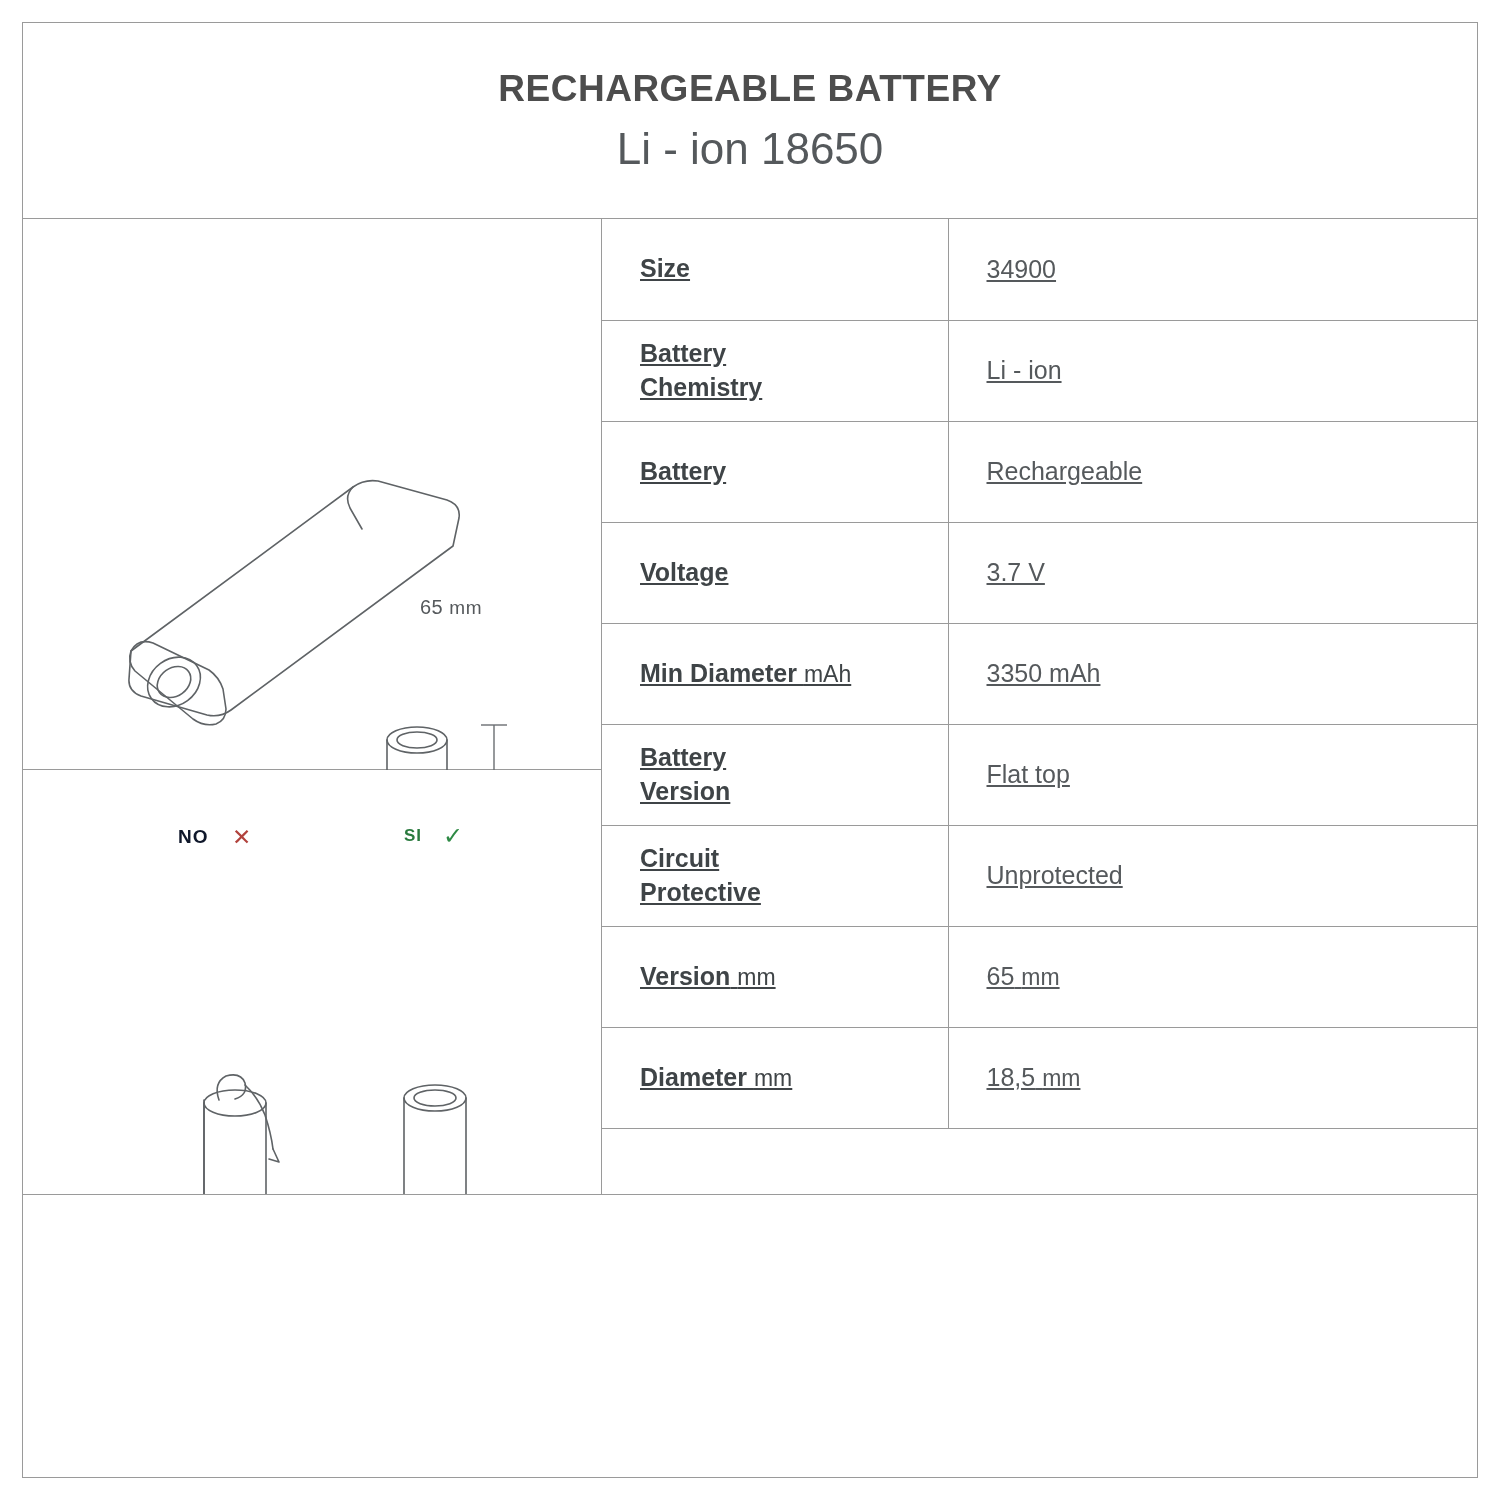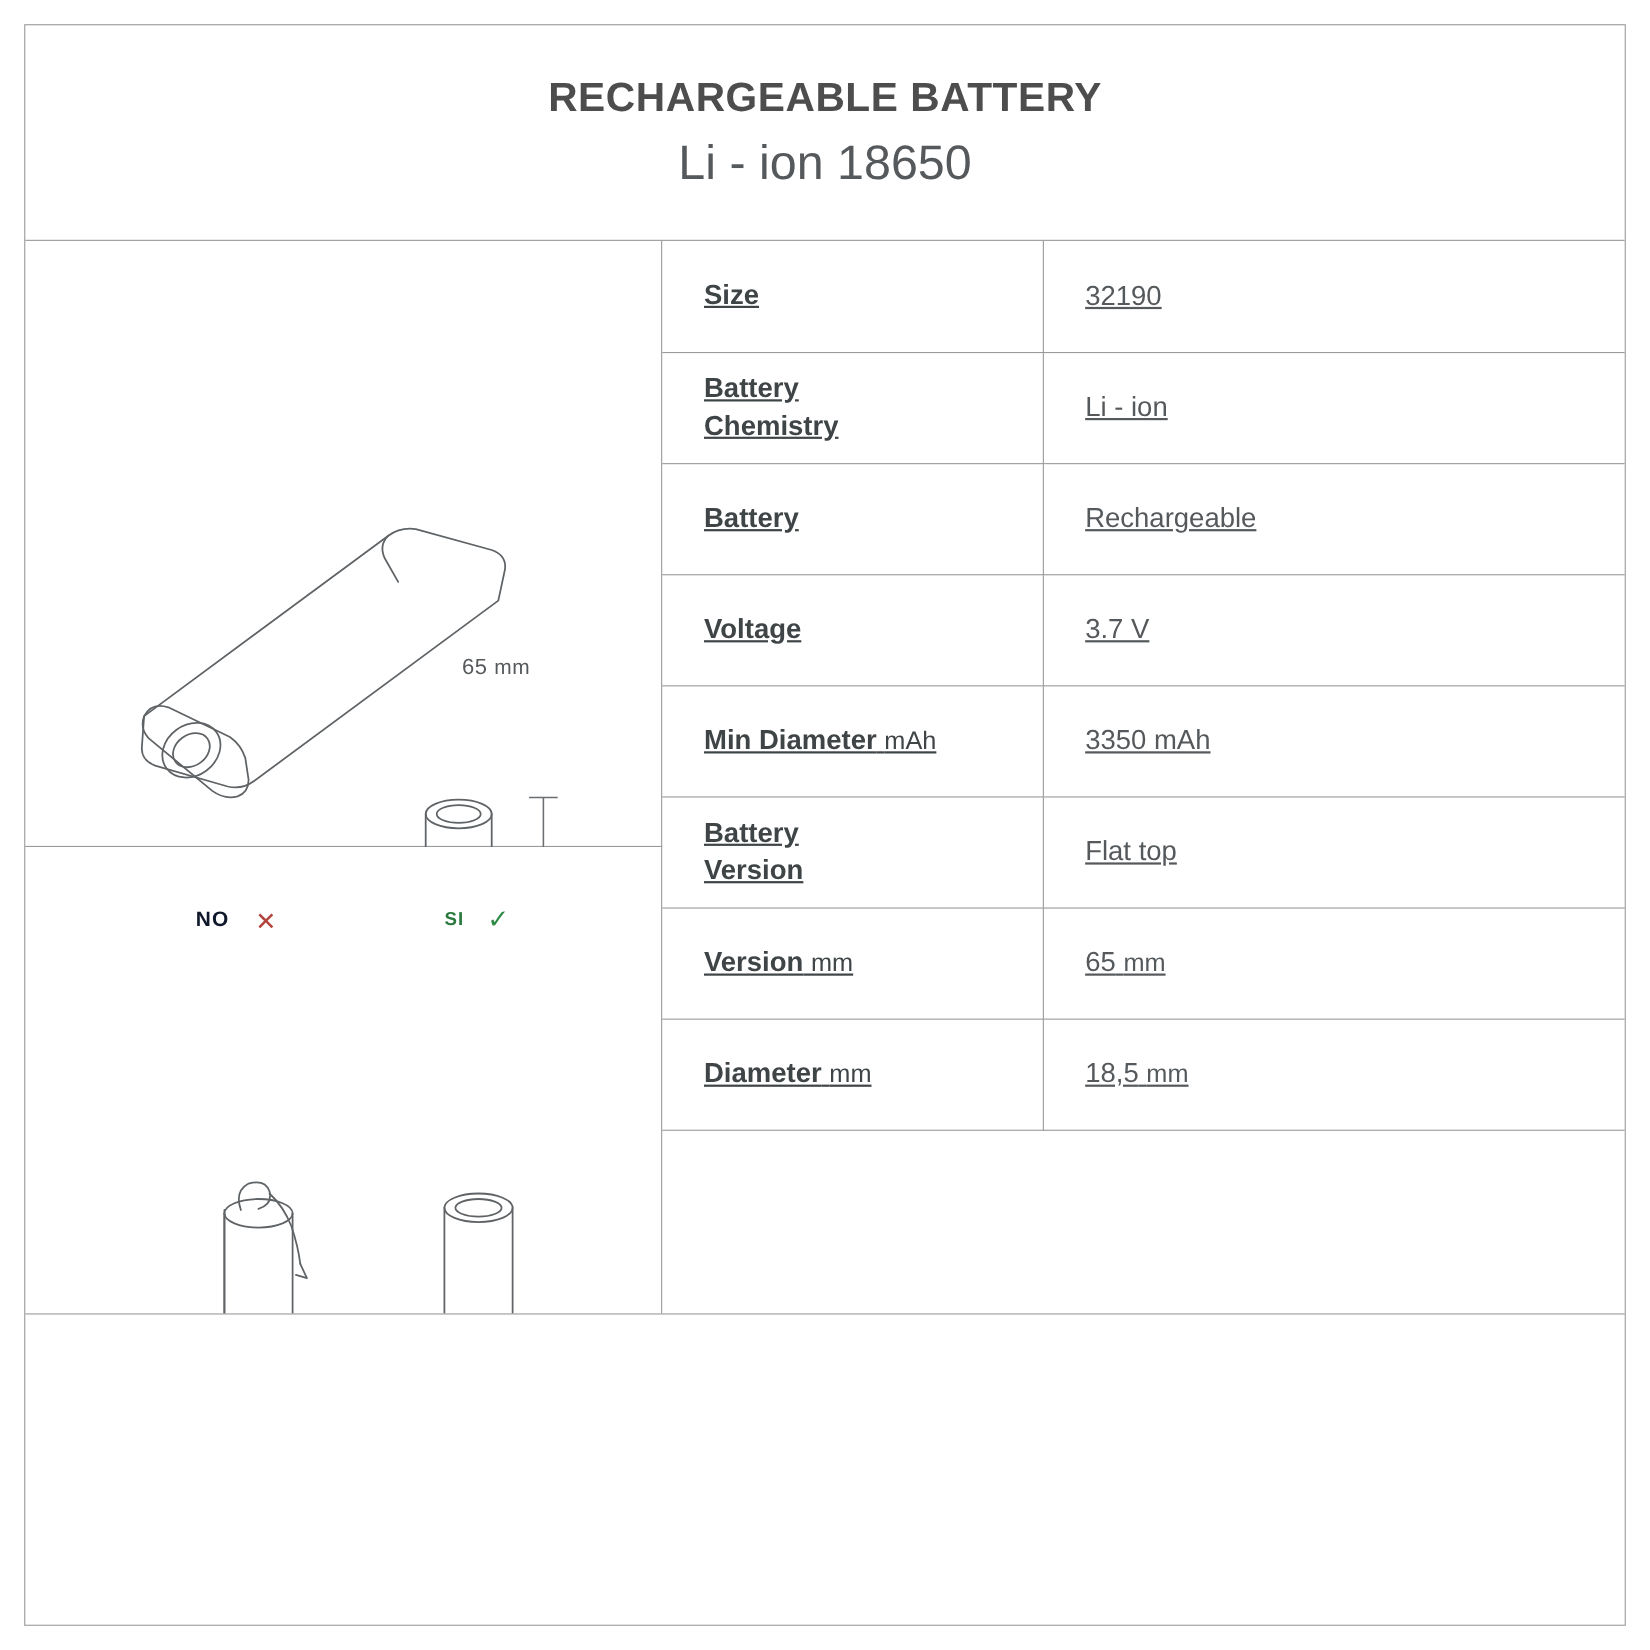--- a/index.html
+++ b/index.html
@@ -274,21 +274,21 @@
   <div class="si-mark">✓</div>
 
   <table class="spec-table">
     <tbody>
       <tr>
         <td class="k">
           <span>Size</span>
           <span class="unit"></span>
         </td>
         <td class="v">
-          <span>32190</span>
+          <span>34900</span>
           <span class="unit"></span>
         </td>
       </tr>
       <tr>
         <td class="k">
           <span>Battery<br>Chemistry</span>
           <span class="unit"></span>
         </td>
         <td class="v">
           <span>Li - ion</span>
@@ -330,20 +330,30 @@
           <span>Battery<br>Version</span>
           <span class="unit"></span>
         </td>
         <td class="v">
           <span>Flat top</span>
           <span class="unit"></span>
         </td>
       </tr>
       <tr>
         <td class="k">
+          <span>Circuit<br>Protective</span>
+          <span class="unit"></span>
+        </td>
+        <td class="v">
+          <span>Unprotected</span>
+          <span class="unit"></span>
+        </td>
+      </tr>
+      <tr>
+        <td class="k">
           <span>Version</span>
           <span class="unit">mm</span>
         </td>
         <td class="v">
           <span>65</span>
           <span class="unit">mm</span>
         </td>
       </tr>
       <tr>
         <td class="k">

